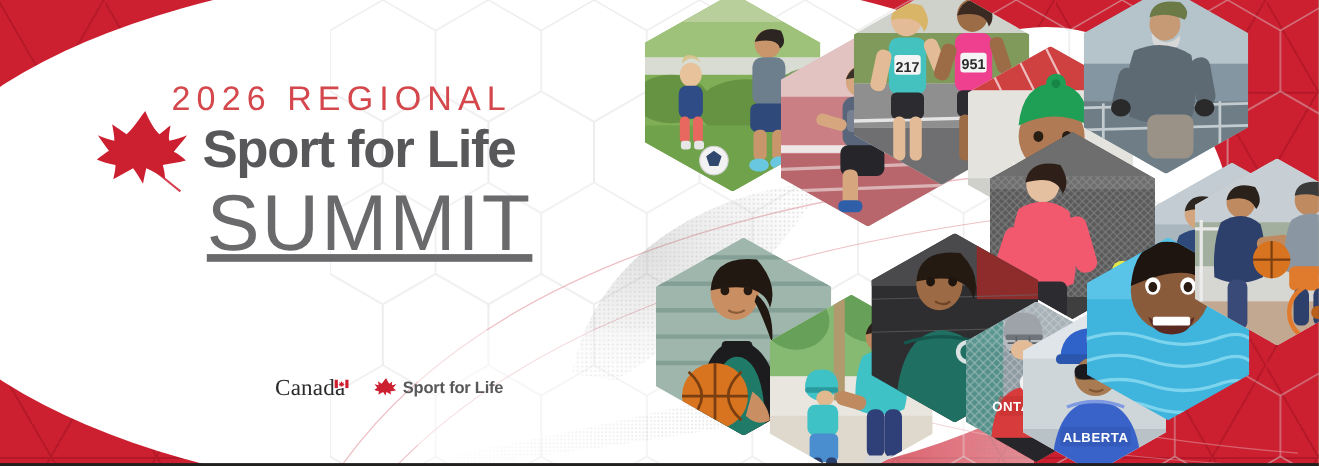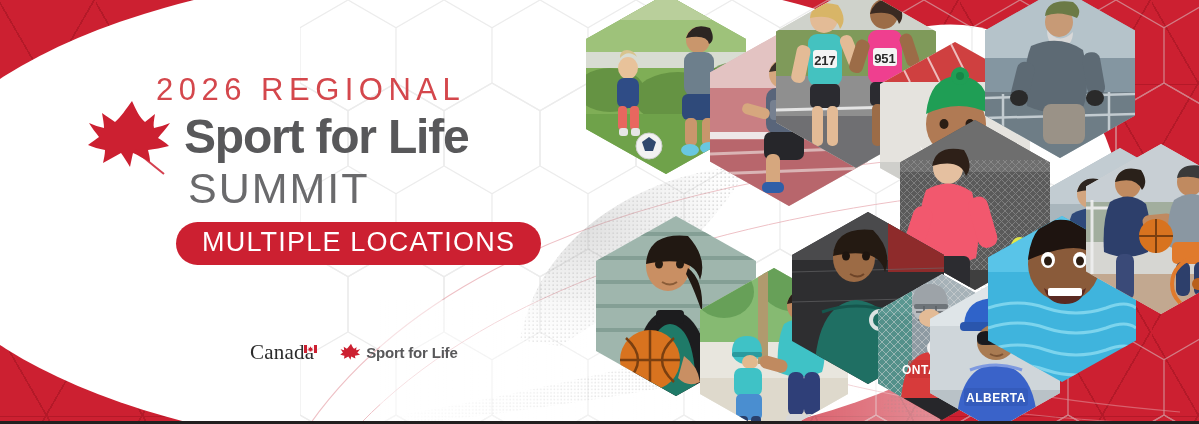--- a/index.html
+++ b/index.html
@@ -89,25 +89,26 @@
     font-size:48px;
     font-weight:700;
     letter-spacing:-1.2px;
     line-height:1;
     white-space:nowrap;
   }
   .line-summit{
     margin-left:100px;
     margin-top:6px;
     color:#6A6A6C;
-    font-size:43px;
+    font-size:72px;
     font-weight:300;
     letter-spacing:2px;
     line-height:1;
     white-space:nowrap;
+    text-decoration:underline;
   }
   .loc-badge{
     margin-left:88px;
     margin-top:12px;
     display:inline-block;
     background:#CC2031;
     color:#ffffff;
     border-radius:26px;
     padding:7px 26px 9px 26px;
     font-size:27px;
@@ -639,23 +640,20 @@
         <path d="M47 52 C 56 60, 66 68, 76 76" stroke="#CC2031" stroke-width="2" fill="none" opacity=".85"></path>
       </svg>
     </div>
 
     <div class="line-year">2026 REGIONAL</div>
 
     <div class="line-sfl">Sport for Life</div>
 
     <div class="line-summit">SUMMIT</div>
 
-    <div>
-      <span class="loc-badge">MULTIPLE LOCATIONS</span>
-    </div>
   </div>
 
   <div class="footer-logos">
 
     <div class="canada-word">
       <span>Canada</span>
       <span class="canada-flag">
         <svg width="13" height="8" viewBox="0 0 13 8">
           <rect x="0" y="0" width="3.2" height="8" fill="#CC2031"></rect>
           <rect x="9.8" y="0" width="3.2" height="8" fill="#CC2031"></rect>

